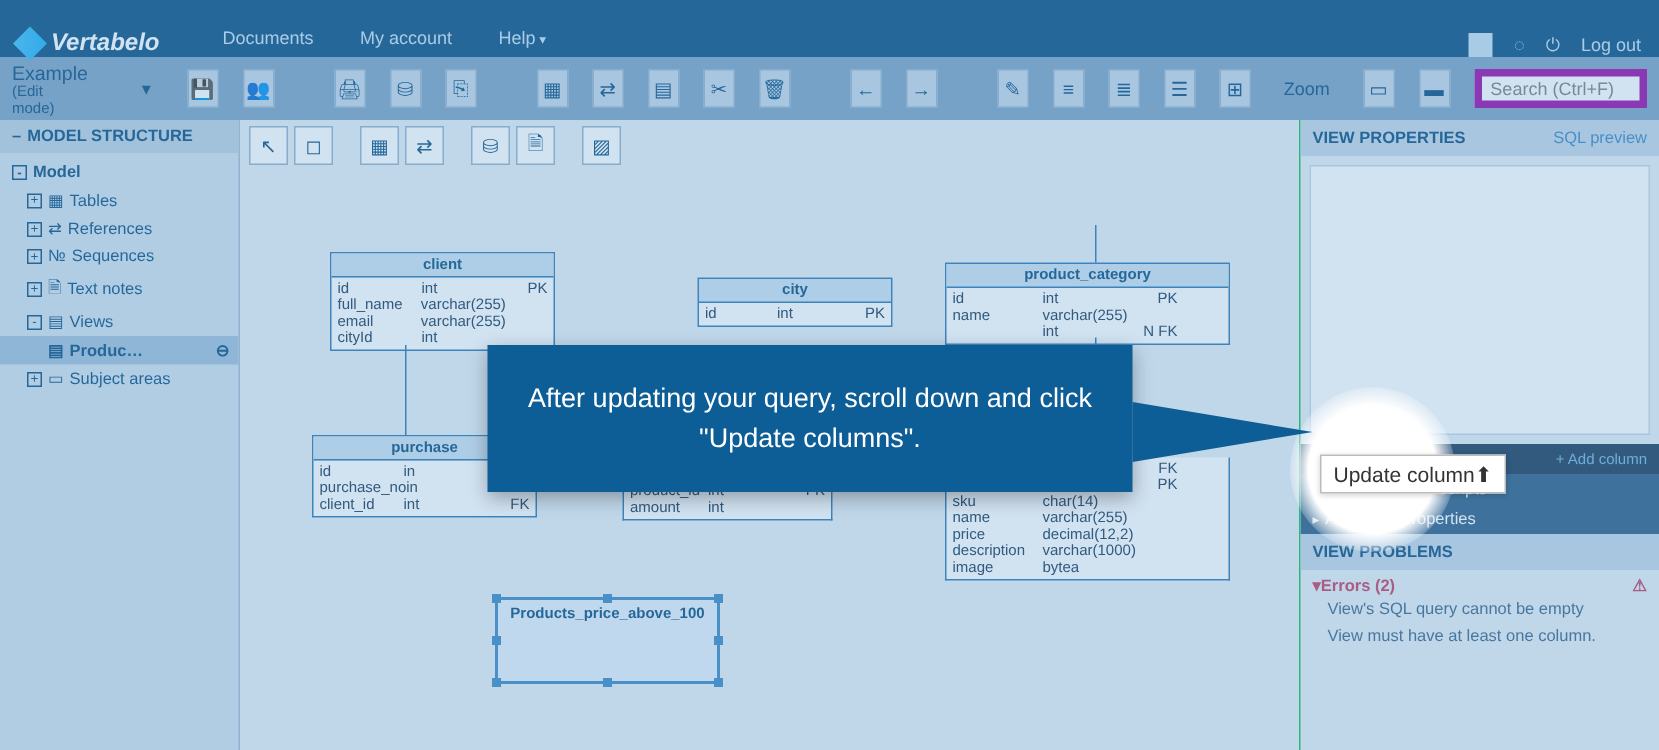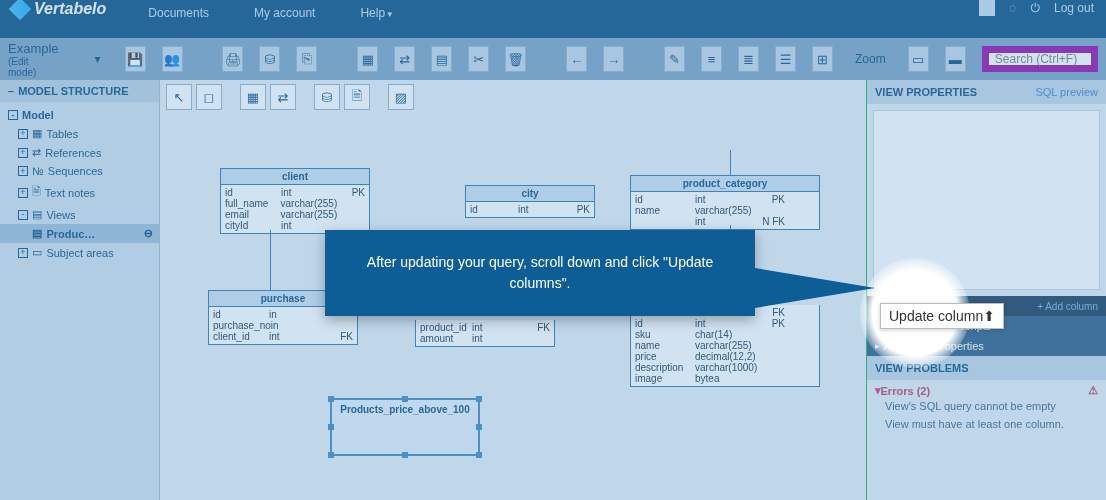--- a/index.html
+++ b/index.html
@@ -1,34 +1,34 @@
 <!DOCTYPE html>
 <html><head>
 <meta charset="utf-8">
 <style>
 * { box-sizing: border-box; margin: 0; padding: 0; }
 body { font-family: Arial, sans-serif; font-size: 12px; width: 1106px; height: 500px; overflow: hidden; position: relative; background: #dce8f0; }
 .overlay-tint { position: absolute; inset: 0; background: rgba(70,140,200,0.25); pointer-events: none; z-index: 500; }
 
-.top-nav { height: 38px; background: #1a5b8a; color: #fff; display: flex; align-items: flex-start; padding: 0 12px; }
+.top-nav { height: 38px; background: #1a5b8a; color: #fff; display: flex; align-items: flex-end; padding: 0 12px; }
 .logo { font-size: 16px; font-weight: bold; font-style: italic; display: flex; align-items: center; gap: 6px; }
 .logo-icon { width: 16px; height: 16px; background: linear-gradient(45deg,#4fc3f7,#29b6f6); transform: rotate(45deg); }
-.nav-links { display: flex; margin-left: 30px; gap: 21px; }
+.nav-links { display: flex; margin-left: 30px; gap: 7px; }
 .nav-links span { padding: 6px 12px; cursor: pointer; color: #c8e0f0; }
 .nav-right { margin-left: auto; display: flex; align-items: center; gap: 14px; color: #c8e0f0; }
 .avatar-sq { width: 16px; height: 16px; background: #c8e0f0; }
 .help-caret::after { content: " ▾"; font-size: 9px; }
 
 .sub-bar { height: 42px; background: #85aac6; display: flex; align-items: center; padding: 0 8px; gap: 16px; }
 .doc-title { font-size: 13px; color: #1a5b8a; padding-right: 20px; }
 .doc-title small { display:block; font-size: 10px; }
 .tool-btn { width: 26px; height: 26px; background: #c8dae8; border: 1px solid #9bb8cf; display:flex; align-items:center; justify-content:center; color:#1a5b8a; font-size:13px; }
 .tool-sep { width: 10px; }
 .zoom-label { color:#1a5b8a; margin: 0 6px; font-size: 12px; }
-.search-box { margin-left: auto; height: 26px; width: 140px; background:#fff; border:7px solid #a21caf; padding: 0 6px; color:#888; display:flex; align-items:center; }
+.search-box { margin-left: auto; height: 26px; width: 140px; background:#fff; border:5px solid #a21caf; padding: 0 6px; color:#888; display:flex; align-items:center; }
 
 .main { display:flex; height: 420px; position: relative; }
 
 .left-panel { width: 160px; background: #d5e3ee; border-right:1px solid #a8c0d2; display:flex; flex-direction:column; }
 .panel-header { background:#c0d4e3; padding: 5px 8px; font-size: 11px; font-weight:bold; color:#1a5b8a; display:flex; align-items:center; }
 .panel-header .collapse { margin-right:4px; }
 .tree { padding: 4px 0; font-size: 11px; color:#1a5b8a; }
 .tree-node { padding: 3px 6px 3px 18px; display:flex; align-items:center; gap:4px; }
 .tree-node.root { padding-left: 8px; font-weight:bold; }
 .tree-node.lvl2 { padding-left: 32px; font-weight:bold;}
@@ -64,21 +64,21 @@
 .rp-section .add { margin-left:auto; color:#7fb8e0; font-size:10px; }
 .rp-problems-hdr { background:#c8dae8; padding:6px 8px; font-size:11px; color:#1a5b8a; font-weight:bold; }
 .rp-errors { padding:4px 8px; font-size:11px; }
 .rp-errors .err-title { color:#c94f6e; font-weight:bold; display:flex; align-items:center;}
 .rp-errors .err-title .warn { margin-left:auto; color:#c94f6e; }
 .rp-errors .err-item { color:#4a7090; padding:3px 0 3px 10px; }
 
 .spotlight { position:absolute; width:110px; height:110px; border-radius:55px; background:radial-gradient(circle,#fff 0%,#fff 55%,rgba(255,255,255,0) 75%); z-index:600; pointer-events:none; }
 .update-btn { position:absolute; z-index:610; background:#fff; border:1px solid #bbb; padding:4px 8px; font-size:14px; color:#333; box-shadow:0 1px 4px rgba(0,0,0,0.2); }
 
-.tooltip { position:absolute; z-index:700; width:430px; background:#0d5d96; color:#fff; padding:22px 24px; font-size:14px; text-align:center; line-height:1.5; box-shadow:0 4px 12px rgba(0,0,0,0.3); }
+.tooltip { position:absolute; z-index:700; width:430px; background:#0d5d96; color:#fff; padding:22px 24px; font-size:18px; text-align:center; line-height:1.5; box-shadow:0 4px 12px rgba(0,0,0,0.3); }
 .tooltip::after { content:""; position:absolute; right:-120px; top:38px; width:0; height:0; border-left:120px solid #0d5d96; border-top:20px solid transparent; border-bottom:20px solid transparent; }
 </style>
 </head>
 <body>
 
 <div class="top-nav">
   <div class="logo">
     <span class="logo-icon"></span>
     <span>Vertabelo</span>
   </div>

